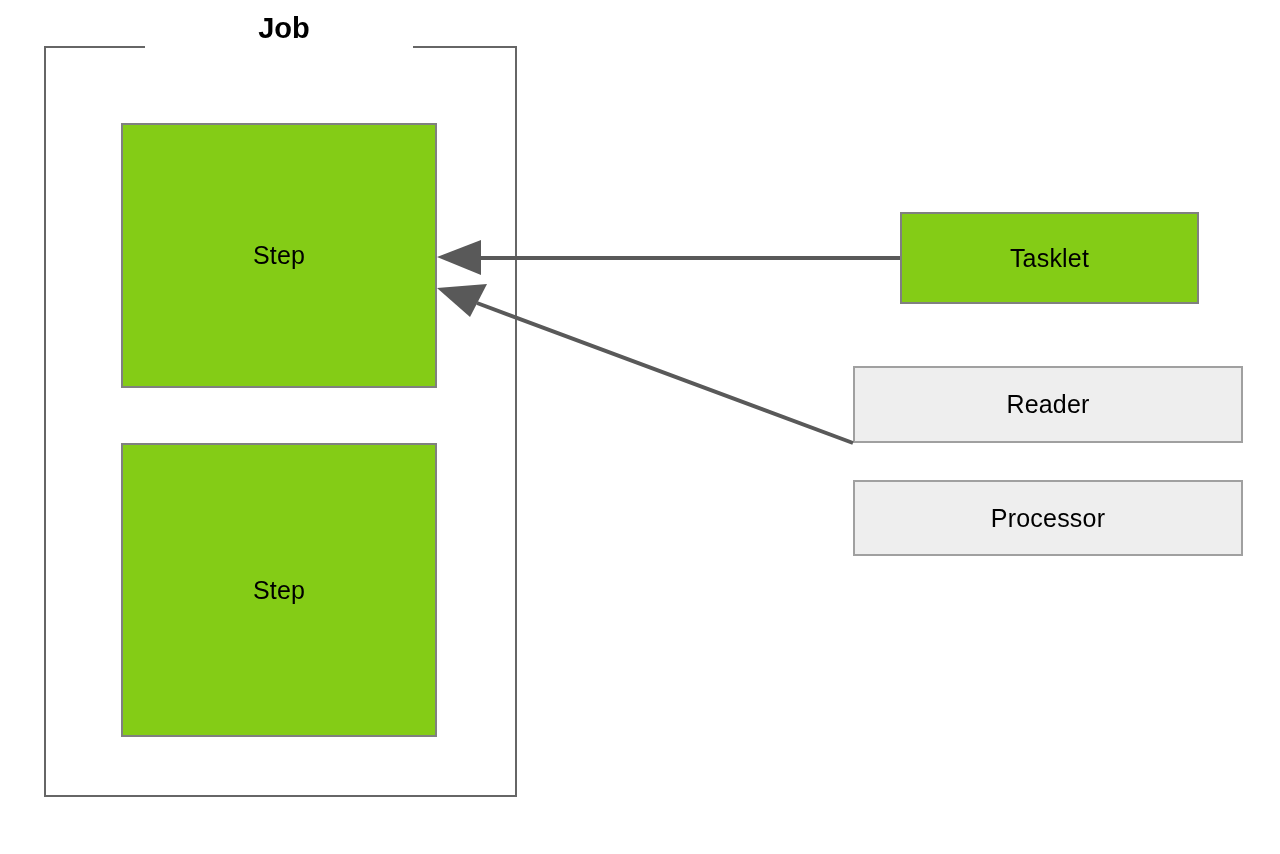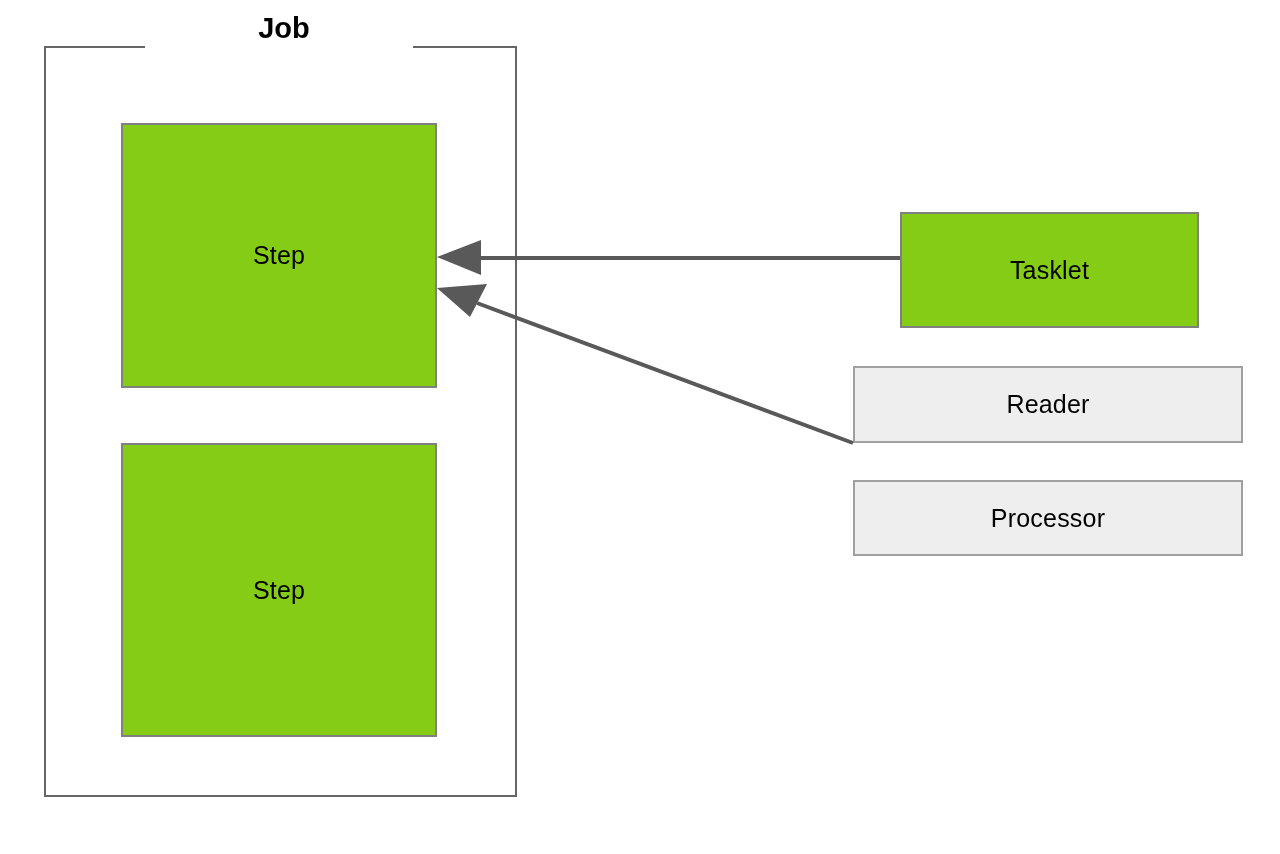--- a/index.html
+++ b/index.html
@@ -74,21 +74,21 @@
     color: #000000;
     line-height: 1;
     white-space: nowrap;
   }
 
   
   #step-1 { left: 121px; top: 123px; width: 316px; height: 265px; }
   #step-2 { left: 121px; top: 443px; width: 316px; height: 294px; }
 
   
-  #tasklet { left: 900px; top: 212px; width: 299px; height: 116px; }
+  #tasklet { left: 900px; top: 212px; width: 299px; height: 92px; }
 
   
   #chunk-stack {
     position: absolute;
     left: 853px;
     top: 366px;
     width: 390px;
     height: 216px;
   }
   .stack-row {

